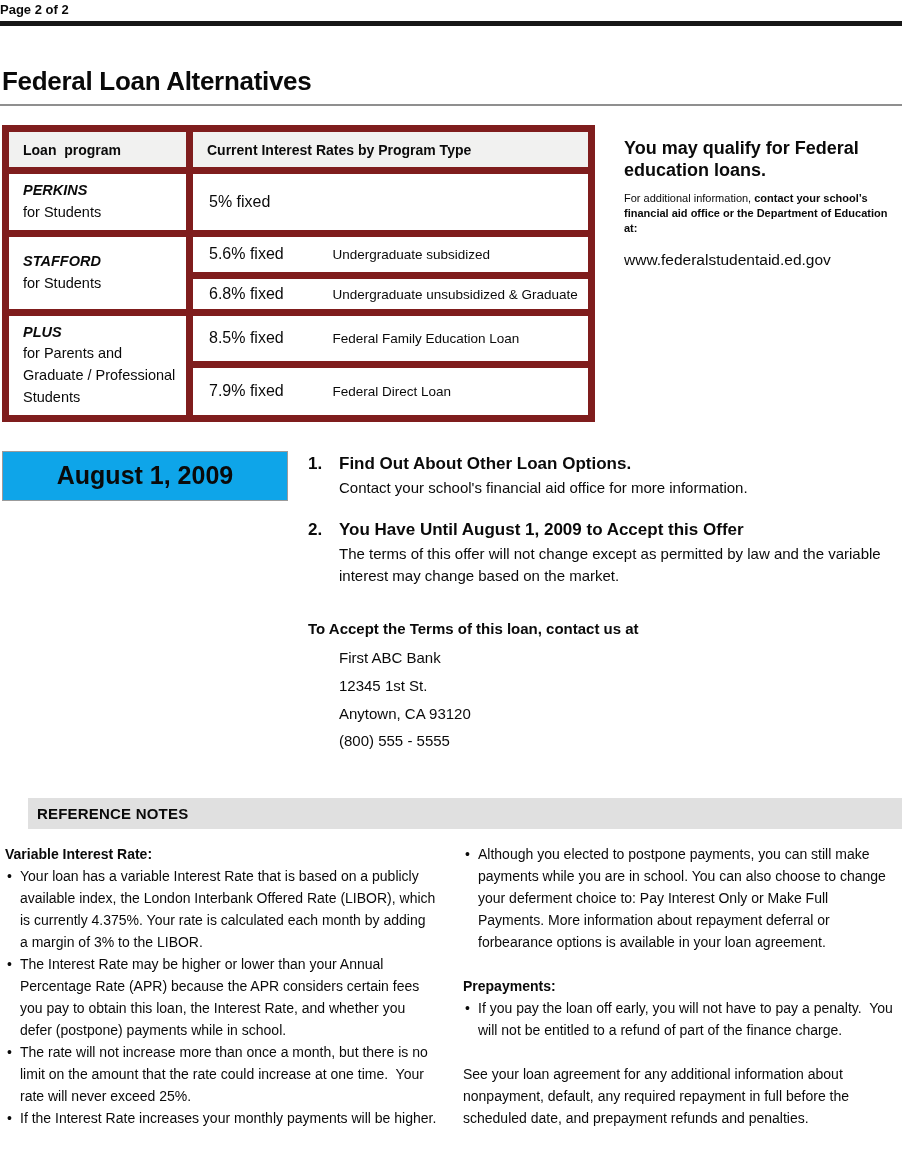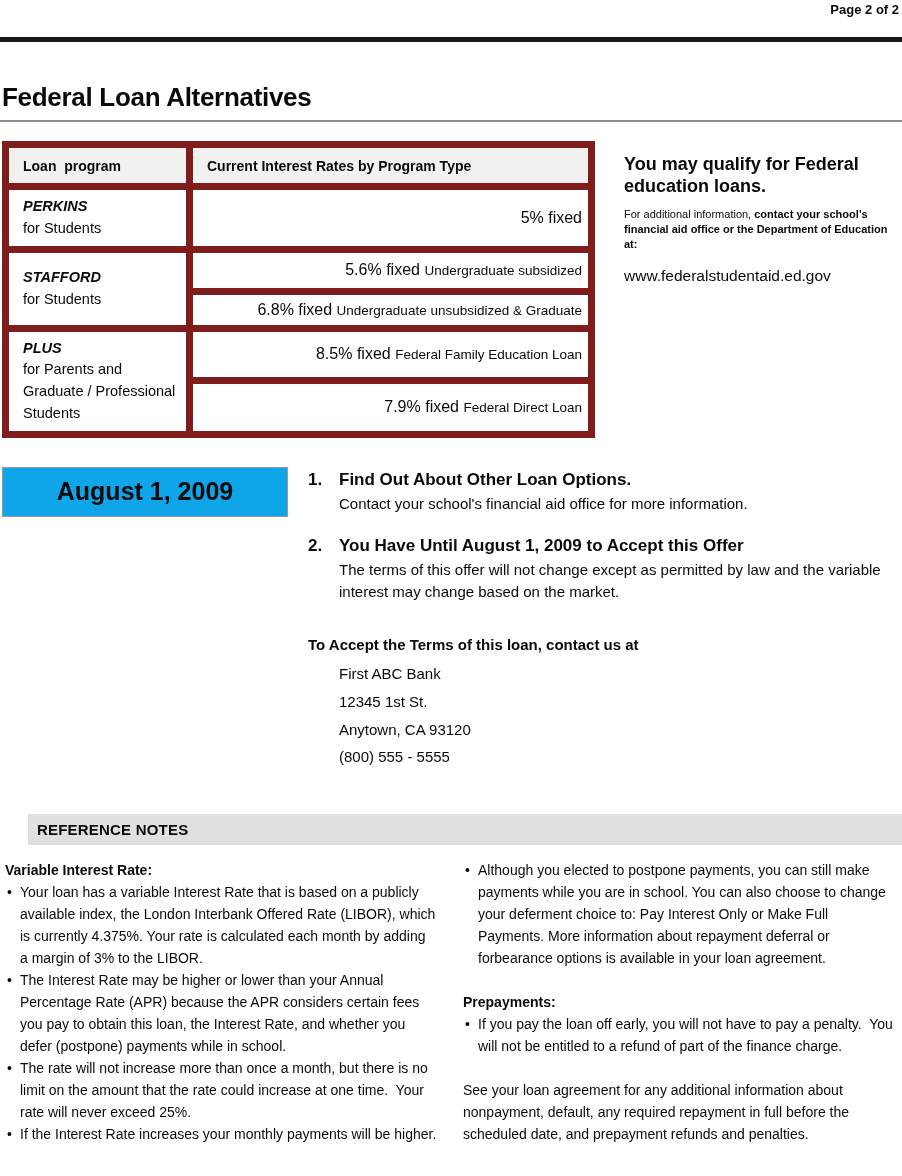--- a/index.html
+++ b/index.html
@@ -8,22 +8,22 @@
     width: 902px; height: 1176px; overflow: hidden;
     font-family: "Liberation Sans", "DejaVu Sans", sans-serif;
     color: #0a0a0a;
     position: relative;
   }
   .pre { white-space: pre-wrap; }
   .b { font-weight: bold; }
 
   
   .page-label {
-    text-align: right; font-size: 13px; font-weight: bold;
-    padding: 2px 3px 19px 0; line-height: 1.2;
+    font-size: 13px; font-weight: bold;
+    padding: 2px 3px 3px 0; line-height: 1.2;
   }
   .top-rule { height: 5px; background: #171717; }
   h1.doc-h {
     font-size: 26px; font-weight: bold; letter-spacing: -0.3px;
     padding: 9px 0 9px 2px;
     border-bottom: 2px solid #8f8f8f;
     line-height: 1.1;
     margin-top: 32px;
   }
 
@@ -34,21 +34,21 @@
     border: 7px solid #7f1d1d; vertical-align: middle;
   }
   table.loan-table th {
     background: #f1f1f0; text-align: left;
     font-size: 14px; font-weight: bold; padding: 6px 10px 6px 14px;
     height: 42px;
   }
   th.col-program { width: 184px; }
   td.program { padding: 6px 8px 6px 14px; font-size: 14.5px; line-height: 1.5; }
   td.program .pname { font-weight: bold; font-style: italic; }
-  td.ratecell { padding: 6px 6px 6px 16px; text-align: right; }
+  td.ratecell { padding: 6px 6px 6px 16px; }
   td.ratecell .rate { display: inline-block; width: 119px; font-size: 16px; }
   td.ratecell .rtype { font-size: 13.5px; }
   tr.h57 { height: 57px; }
   tr.h42 { height: 42px; }
   tr.h36 { height: 36px; }
   tr.h44 { height: 44px; }
   tr.h45 { height: 45px; }
 
   .aside { width: 276px; margin-left: 29px; padding-top: 13px; }
   .aside-h { font-size: 18px; font-weight: bold; line-height: 1.22; margin-bottom: 9px; }

